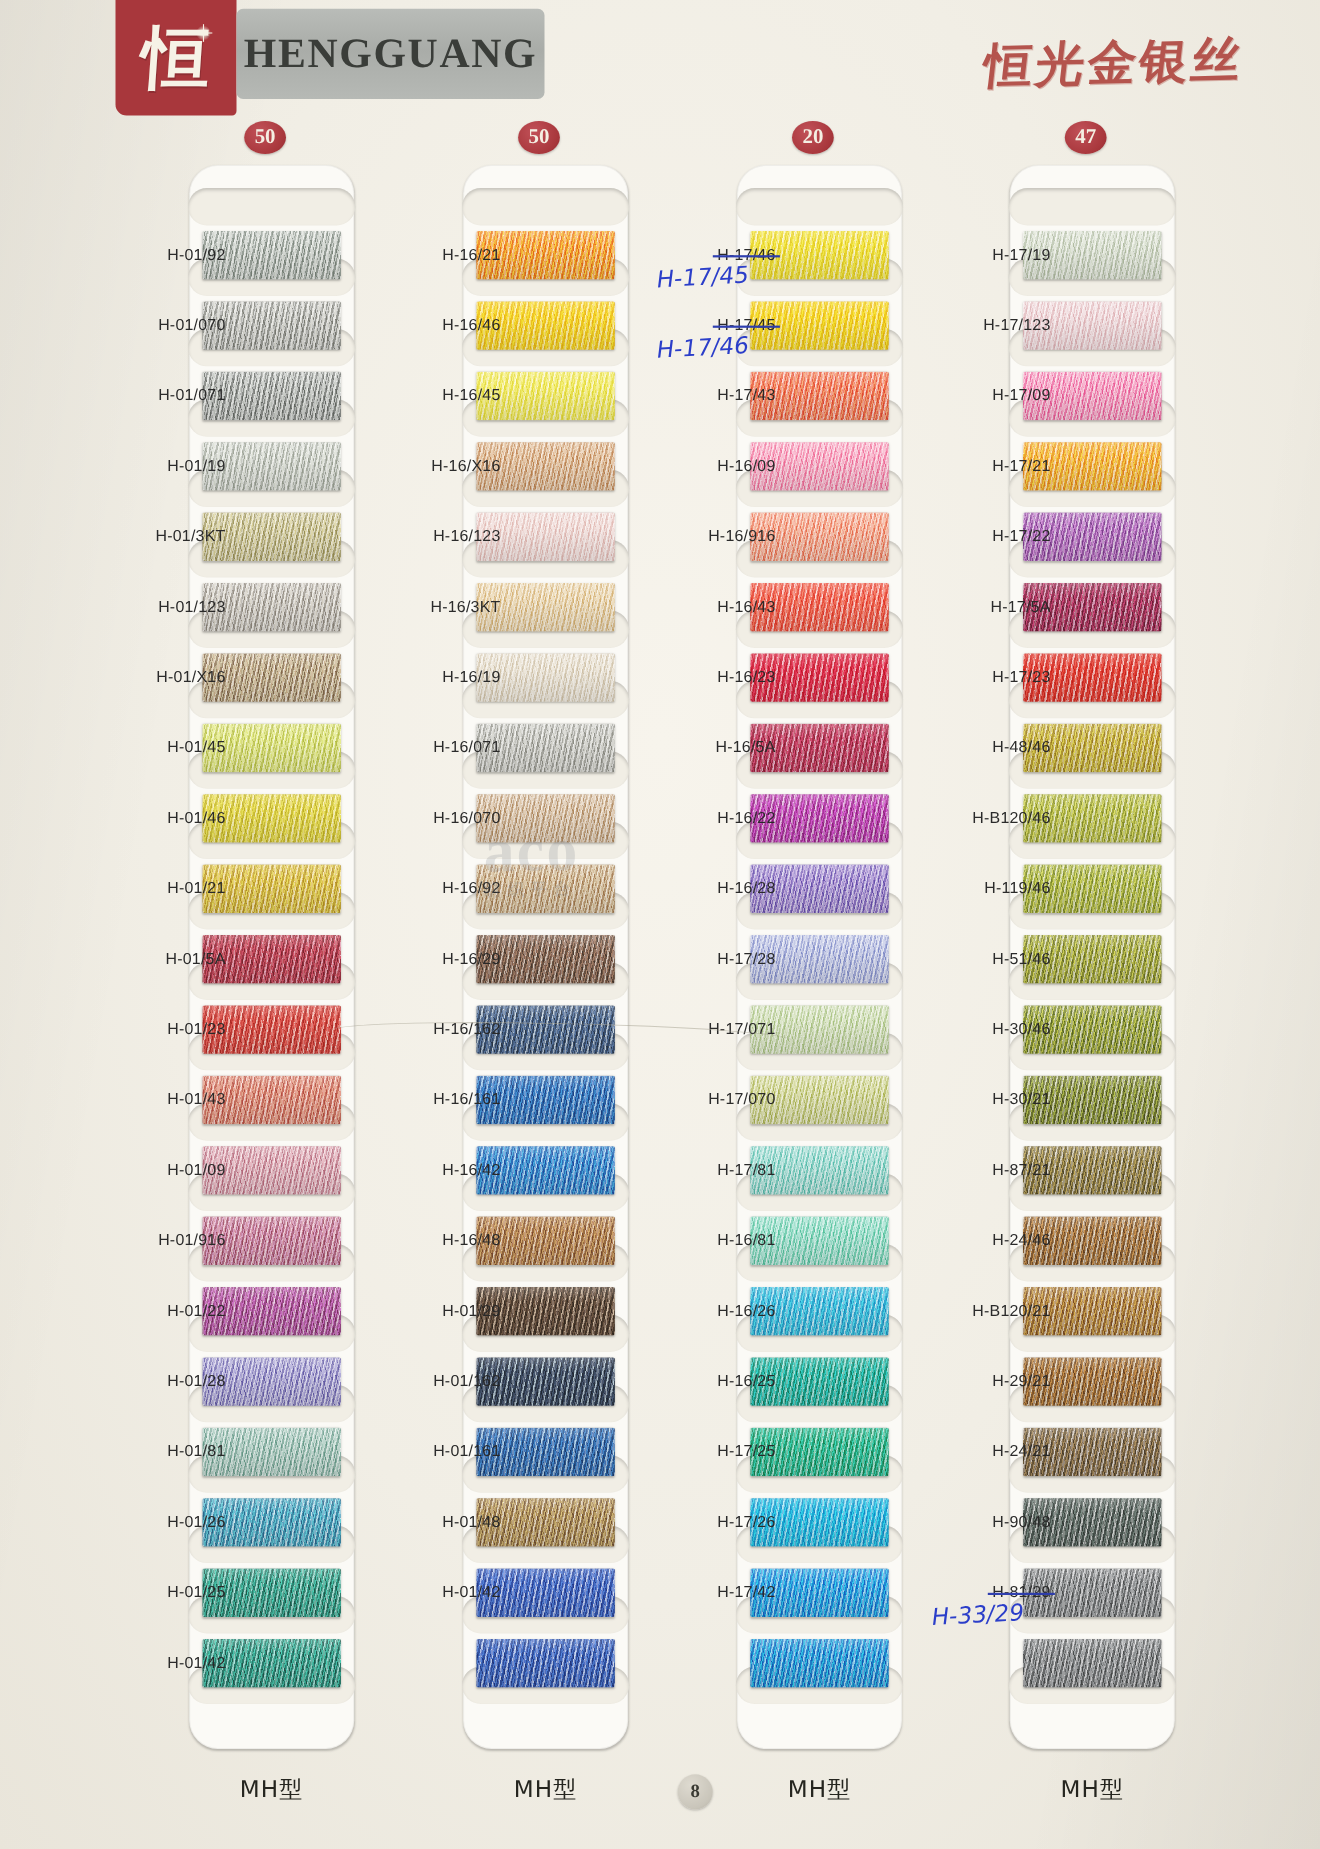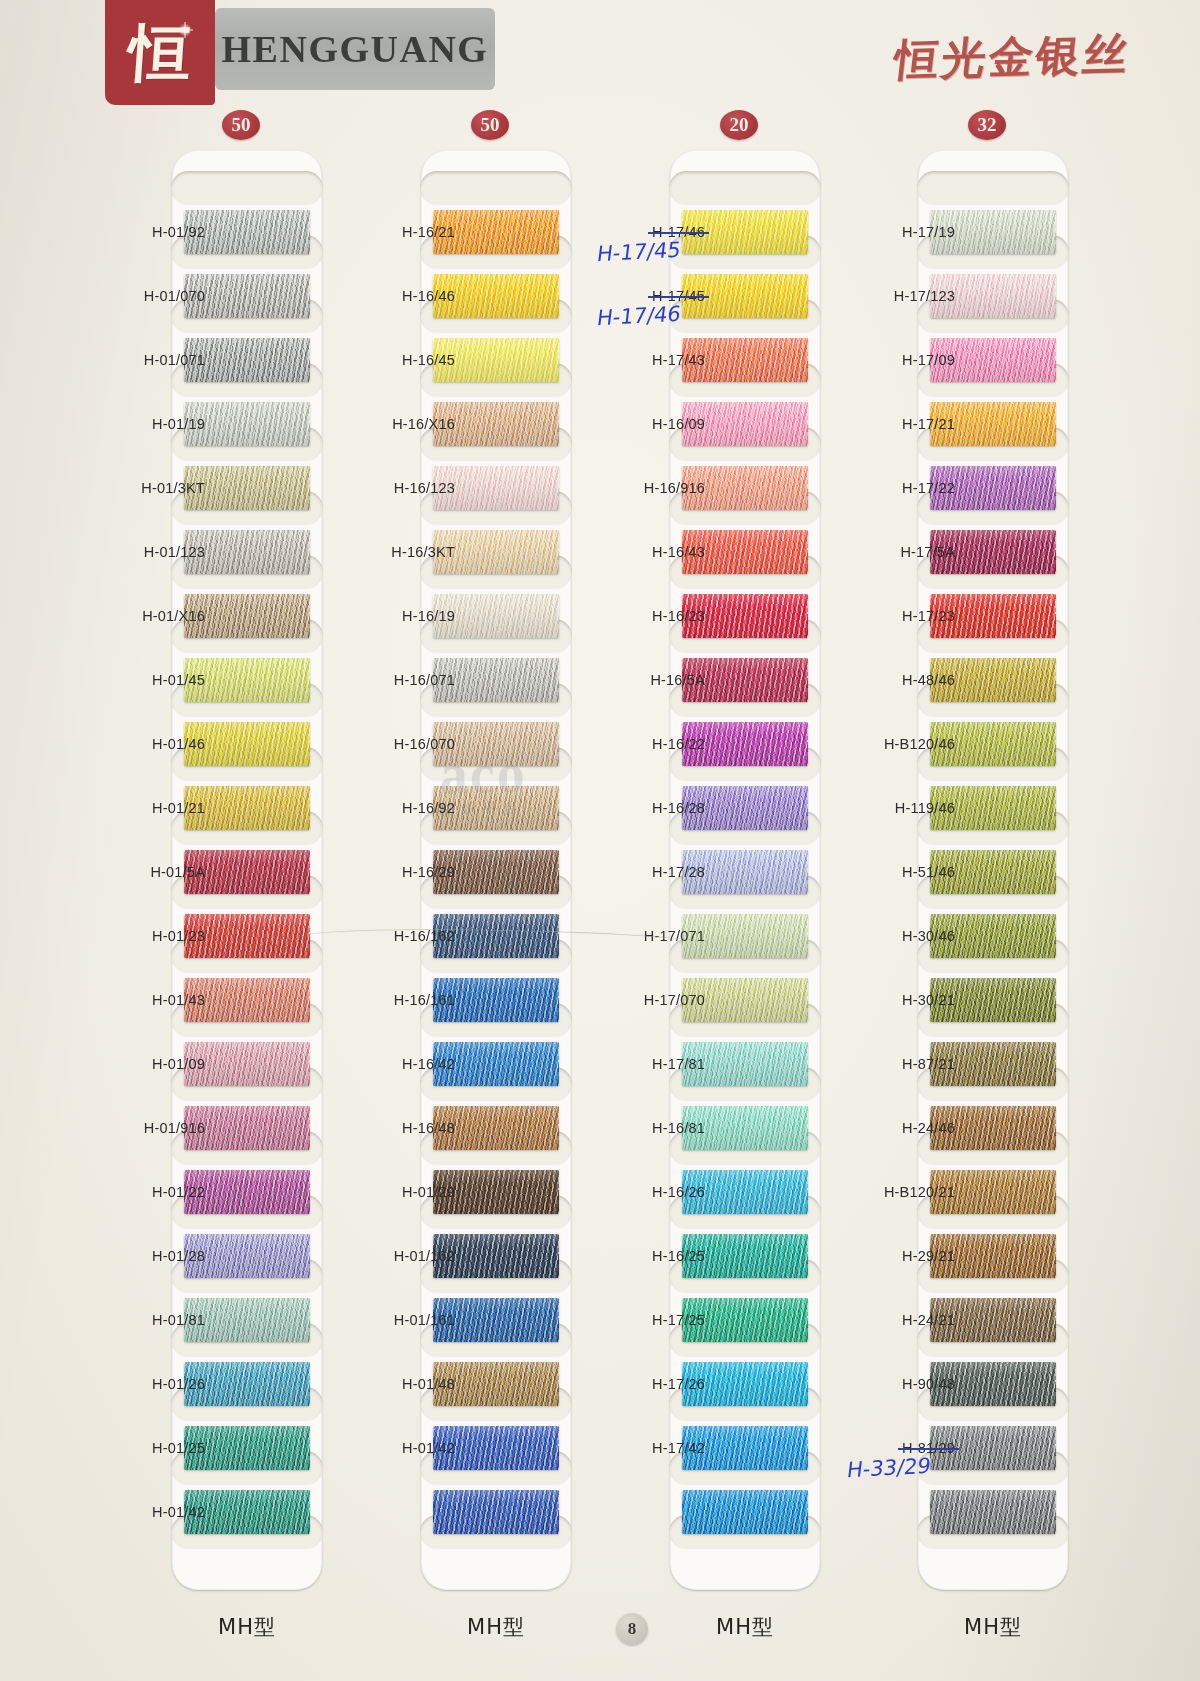--- a/index.html
+++ b/index.html
@@ -367,21 +367,21 @@
     <div class="label right" style="left: 595px; width: 110px; top: 928px;"><span>H-17/071</span></div>
     <div class="label right" style="left: 595px; width: 110px; top: 992px;"><span>H-17/070</span></div>
     <div class="label right" style="left: 595px; width: 110px; top: 1056px;"><span>H-17/81</span></div>
     <div class="label right" style="left: 595px; width: 110px; top: 1120px;"><span>H-16/81</span></div>
     <div class="label right" style="left: 595px; width: 110px; top: 1184px;"><span>H-16/26</span></div>
     <div class="label right" style="left: 595px; width: 110px; top: 1248px;"><span>H-16/25</span></div>
     <div class="label right" style="left: 595px; width: 110px; top: 1312px;"><span>H-17/25</span></div>
     <div class="label right" style="left: 595px; width: 110px; top: 1376px;"><span>H-17/26</span></div>
     <div class="label right" style="left: 595px; width: 110px; top: 1440px;"><span>H-17/42</span></div>
     <div class="foot-type" style="left: 670px; width: 150px; text-align: center;">MH型</div>
-    <div class="badge" style="left: 968px; top: 110px;">32</div>
+    <div class="badge" style="left: 968px; top: 110px;">47</div>
     <div class="col" style="left: 918px;">
       <div class="col-card" style="height: 1440px;">
         <div class="notch" style="top: 21px;"></div>
         <div class="notch" style="top: 85px;"></div>
         <div class="notch" style="top: 149px;"></div>
         <div class="notch" style="top: 213px;"></div>
         <div class="notch" style="top: 277px;"></div>
         <div class="notch" style="top: 341px;"></div>
         <div class="notch" style="top: 405px;"></div>
         <div class="notch" style="top: 469px;"></div>

